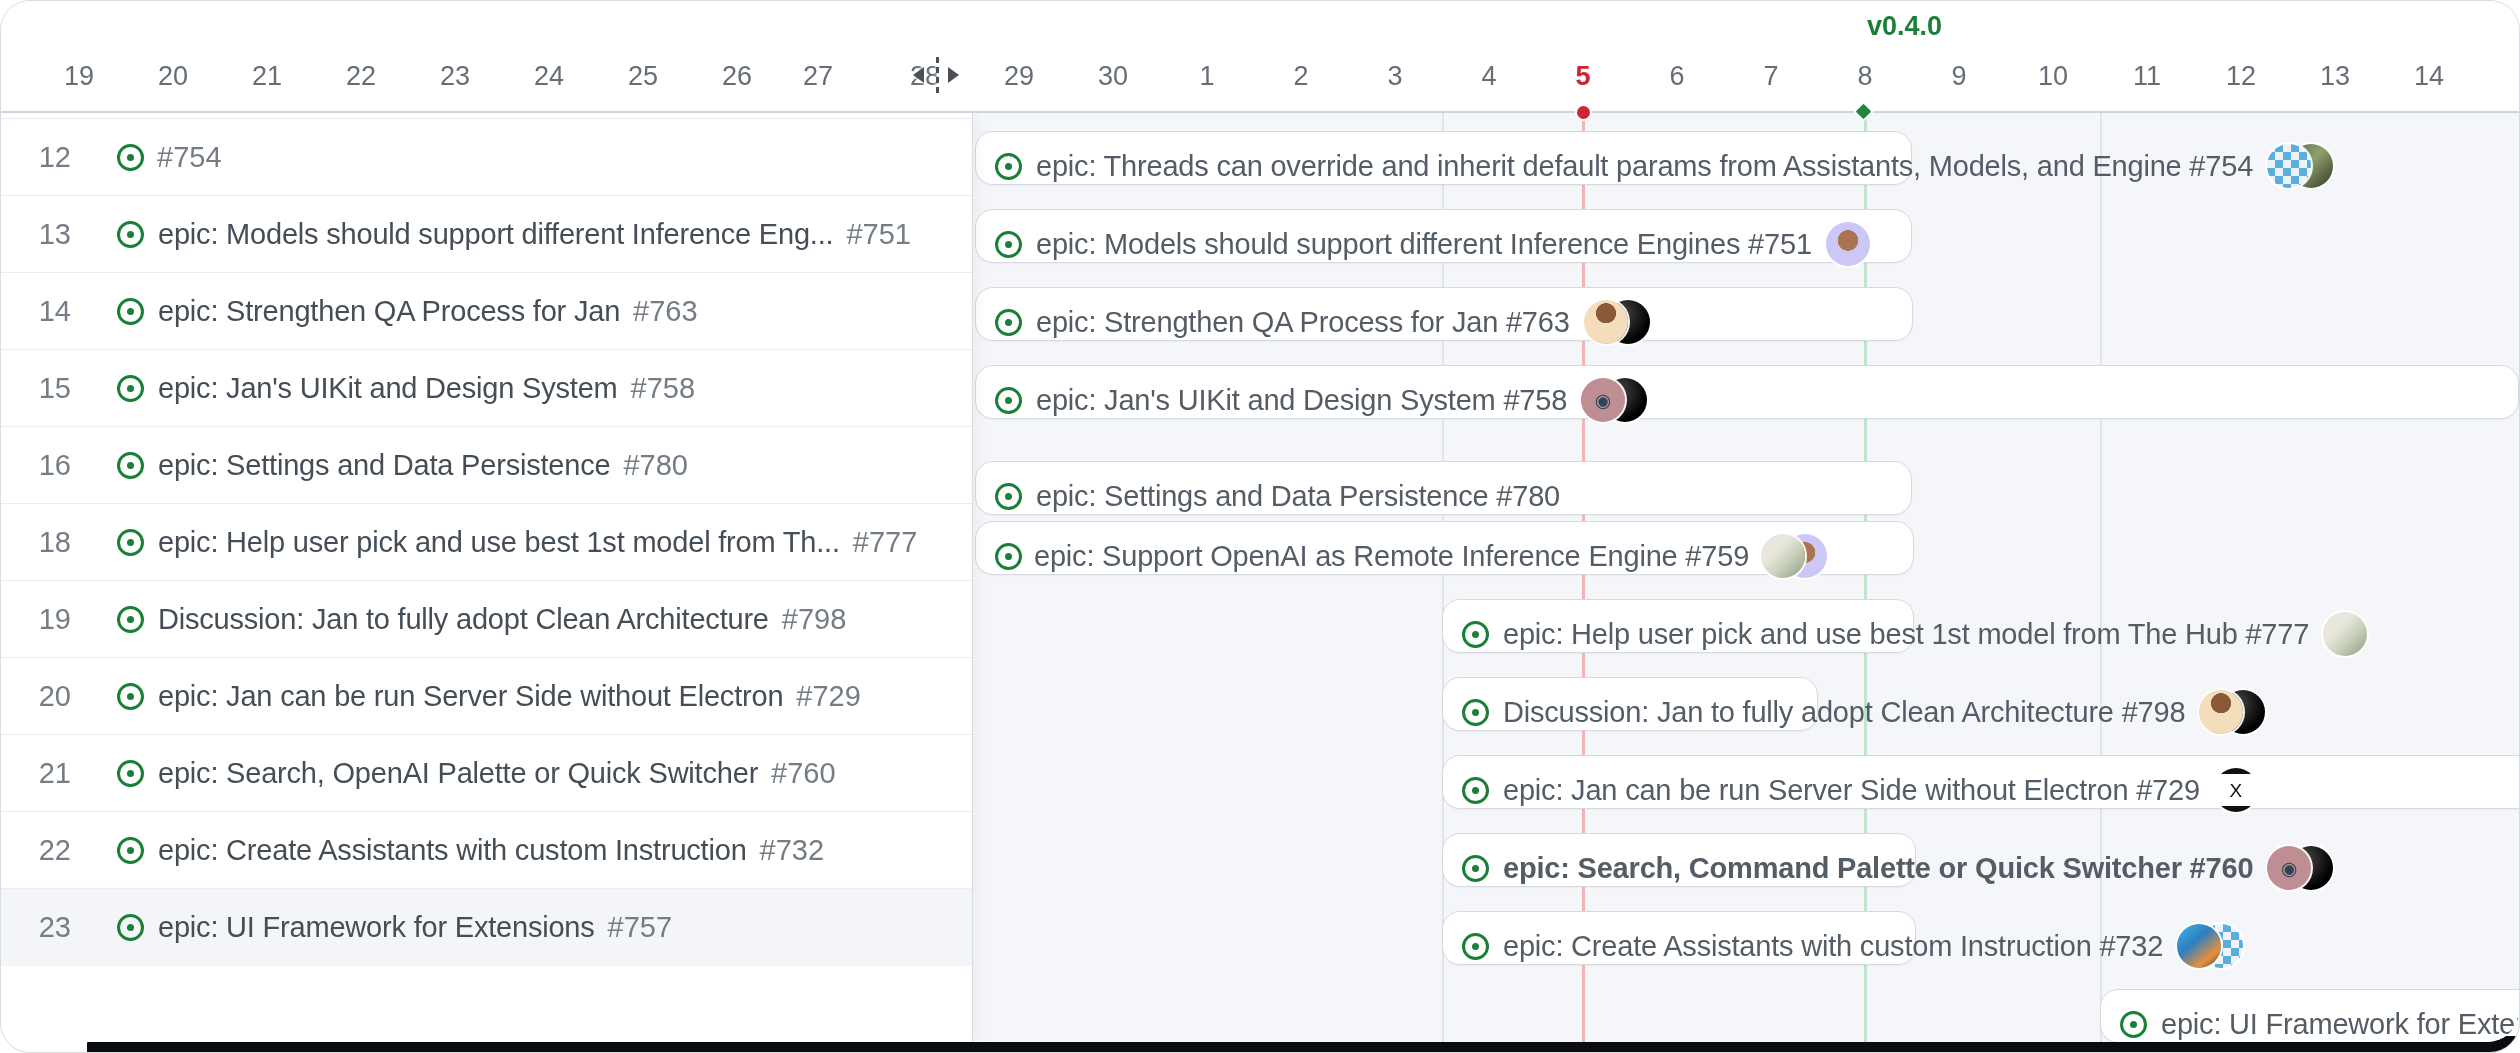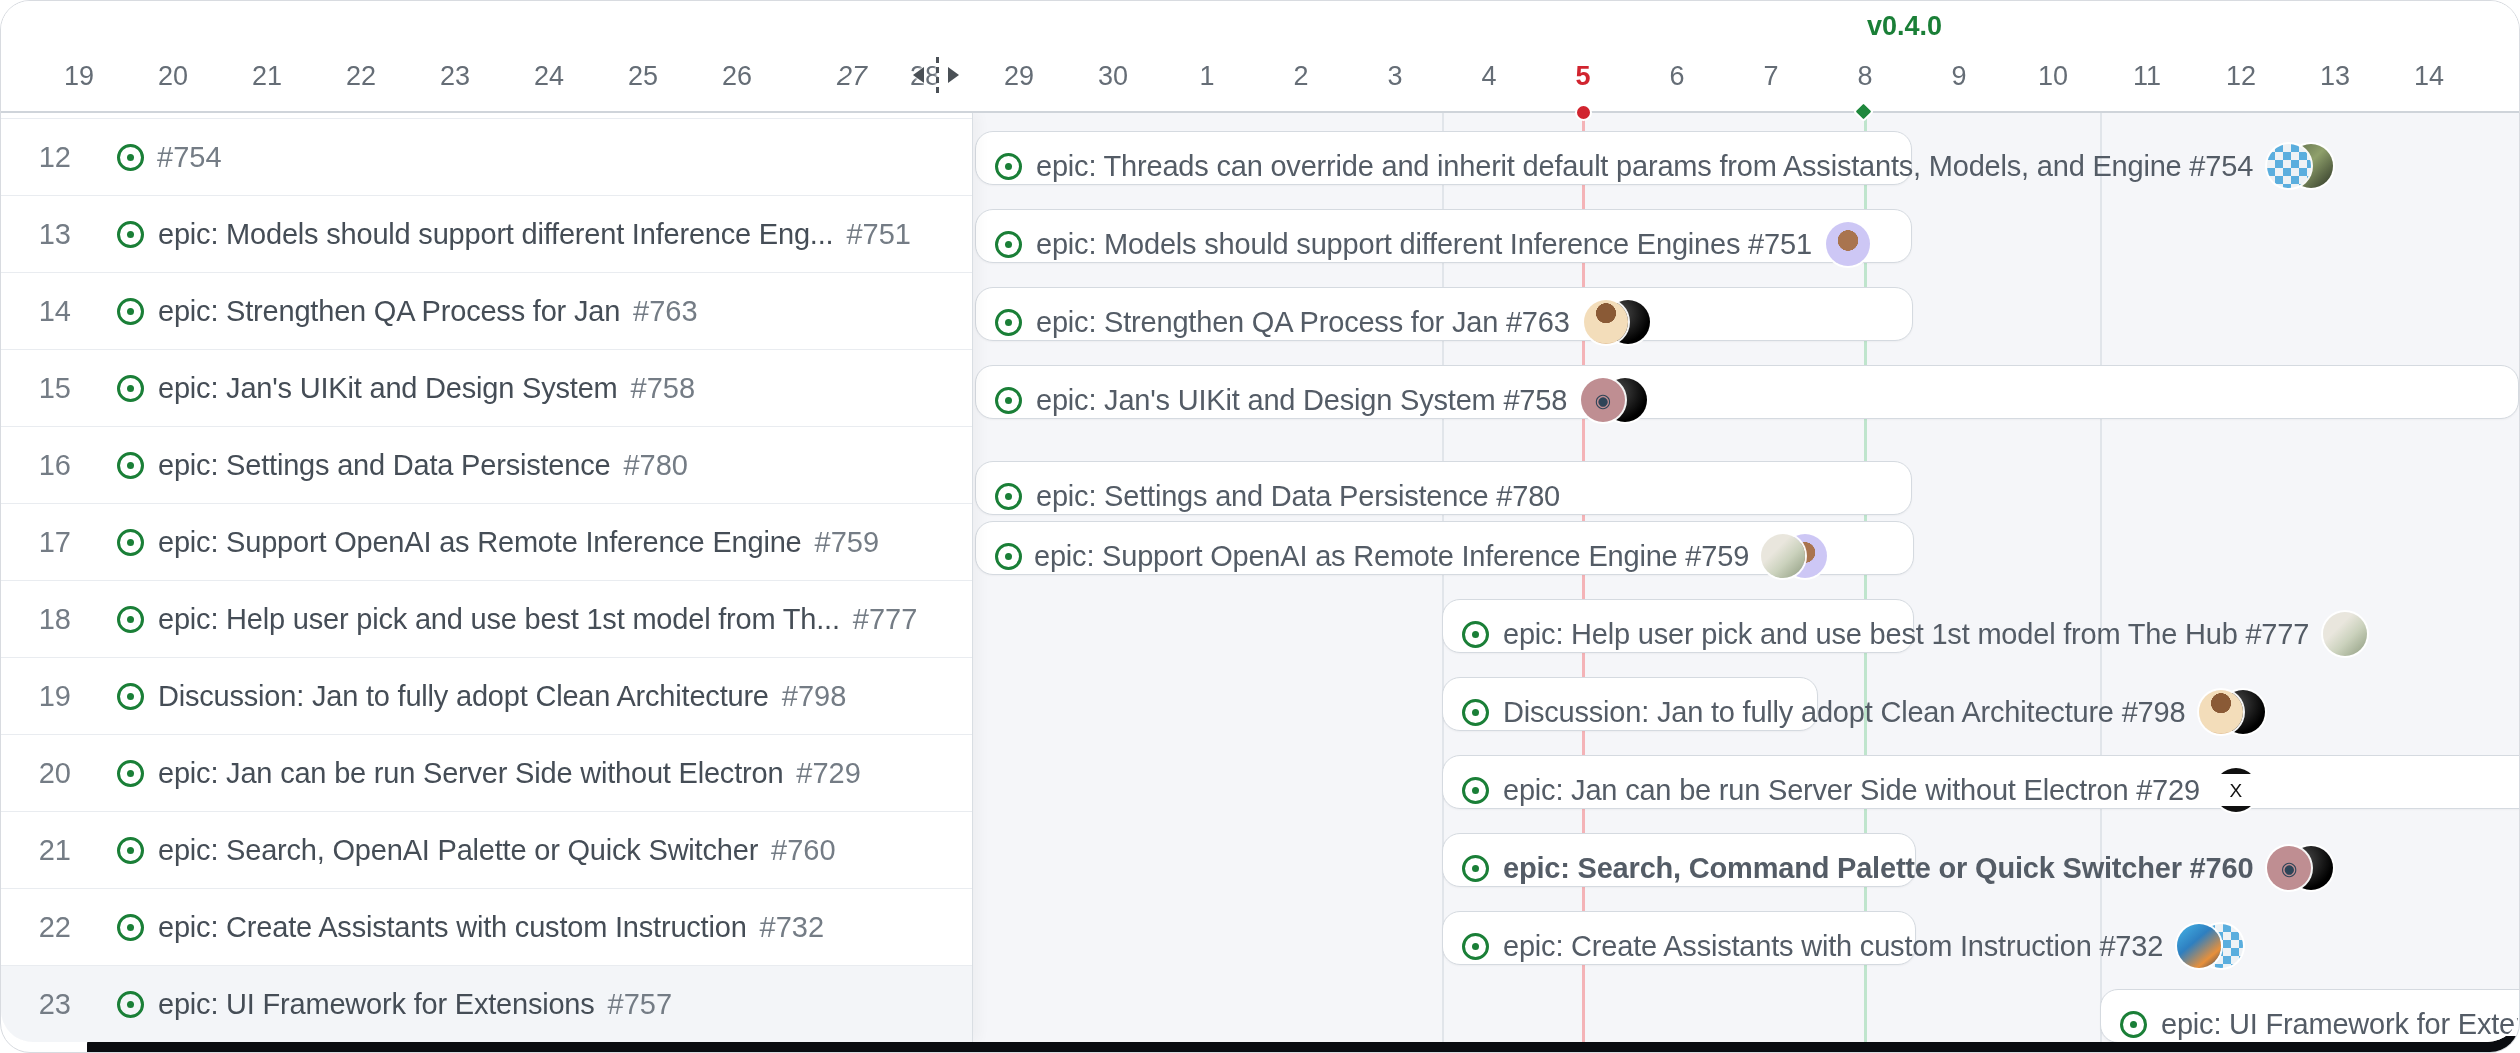--- a/index.html
+++ b/index.html
@@ -226,26 +226,20 @@
             <span class="ptitle">epic: Jan's UIKit and Design System</span>
             <span class="pissue">#758</span>
           </div>
           <div class="prow">
             <span class="pnum">16</span>
             <span class="oicon picon"></span>
             <span class="ptitle">epic: Settings and Data Persistence</span>
             <span class="pissue">#780</span>
           </div>
           <div class="prow">
-            <span class="pnum">17</span>
-            <span class="oicon picon"></span>
-            <span class="ptitle">epic: Support OpenAI as Remote Inference Engine</span>
-            <span class="pissue">#759</span>
-          </div>
-          <div class="prow">
             <span class="pnum">18</span>
             <span class="oicon picon"></span>
             <span class="ptitle">epic: Help user pick and use best 1st model from Th...</span>
             <span class="pissue">#777</span>
           </div>
           <div class="prow">
             <span class="pnum">19</span>
             <span class="oicon picon"></span>
             <span class="ptitle">Discussion: Jan to fully adopt Clean Architecture</span>
             <span class="pissue">#798</span>
@@ -280,21 +274,21 @@
     <div class="header" id="header">
       <span class="version-label" style="left: 1866px;">v0.4.0</span>
     <span class="date-label" style="left: 31px;">19</span>
         <span class="date-label" style="left: 125px;">20</span>
         <span class="date-label" style="left: 219px;">21</span>
         <span class="date-label" style="left: 313px;">22</span>
         <span class="date-label" style="left: 407px;">23</span>
         <span class="date-label" style="left: 501px;">24</span>
         <span class="date-label" style="left: 595px;">25</span>
         <span class="date-label" style="left: 689px;">26</span>
-        <span class="date-label" style="left: 804px; font-style: italic;">27</span>
+        <span class="date-label" style="left: 770px;">27</span>
         <span class="date-label" style="left: 877px;">28</span>
         <span class="col-cursor" style="left: 912px;">
           <span class="c-left"></span>
           <span class="c-line"></span>
           <span class="c-right"></span>
         </span>
         <span class="date-label" style="left: 971px;">29</span>
         <span class="date-label" style="left: 1065px;">30</span>
         <span class="date-label" style="left: 1159px;">1</span>
         <span class="date-label" style="left: 1253px;">2</span>

